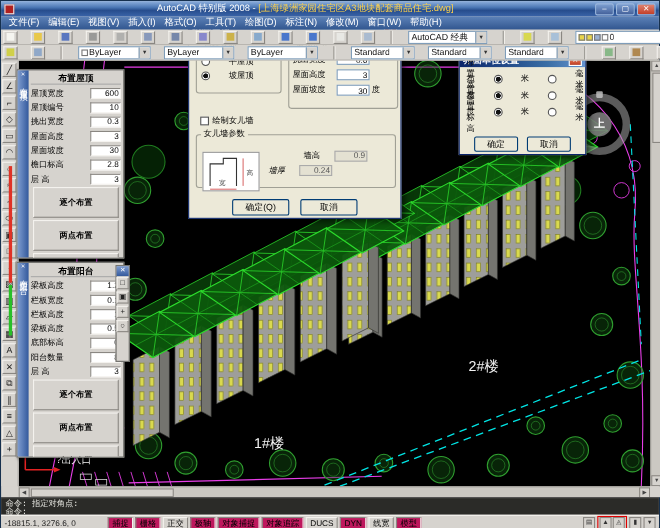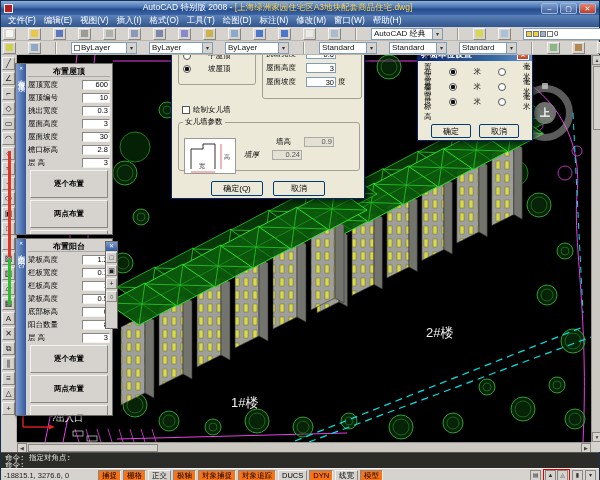--- a/index.html
+++ b/index.html
@@ -57,21 +57,21 @@
 
   .cmd {position:absolute;left:0;top:451px;width:100%;height:16px;background:#2b2b28;color:#e6e6e0;
     font-family:"DejaVu Sans Mono",monospace;font-size:7.5px;padding:1px 4px;border-top:1px solid #555;z-index:60;}
   .cmd-line {height:7px;line-height:7px;white-space:nowrap;}
 
   .status {position:absolute;left:0;top:467px;width:100%;height:13px;background:#d6d3ce;display:flex;
     align-items:center;font-size:7.5px;padding:0 3px;gap:2px;border-top:1px solid #f4f2ee;z-index:60;}
   .coords {width:92px;color:#222;flex:none;}
   .toggle {height:11px;padding:0 3px;line-height:10px;border:1px solid;flex:none;
     border-color:#f4f2ee #8a8782 #8a8782 #f4f2ee;background:#d6d3ce;}
-  .toggle.on {border-color:#8a8782 #f4f2ee #f4f2ee #8a8782;background:#f97316;}
+  .toggle.on {border-color:#8a8782 #f4f2ee #f4f2ee #8a8782;background:#be185d;}
   .status-right {margin-left:auto;display:flex;gap:2px;align-items:center;}
   .st-icon {width:11px;height:11px;background:#d6d3ce;border:1px solid #8a8782;font-size:6px;
     line-height:9px;text-align:center;color:#333;flex:none;}
   .red-group {border:1px solid #e00000;display:flex;gap:1px;padding:0 1px;}
 
   
   .panel {position:absolute;background:#d6d3ce;border:1px solid #6a6a66;box-shadow:1px 1px 3px rgba(0,0,0,.6);
     display:flex;z-index:30;}
   .pstrip {width:10px;background:linear-gradient(90deg,#7e9cd0,#33599c);color:#fff;font-size:7.5px;
     display:flex;flex-direction:column;align-items:center;padding-top:1px;flex:none;}

